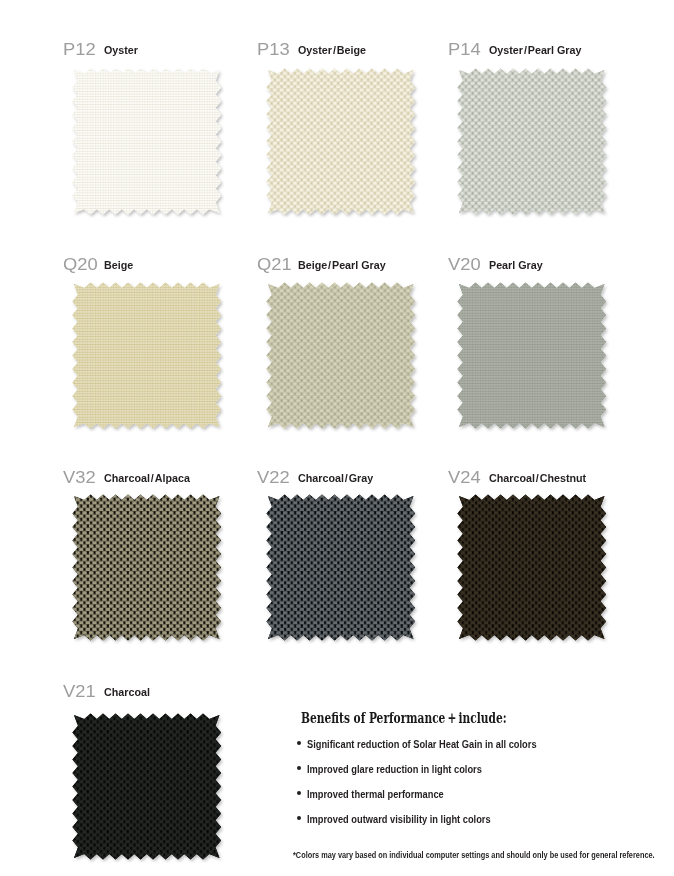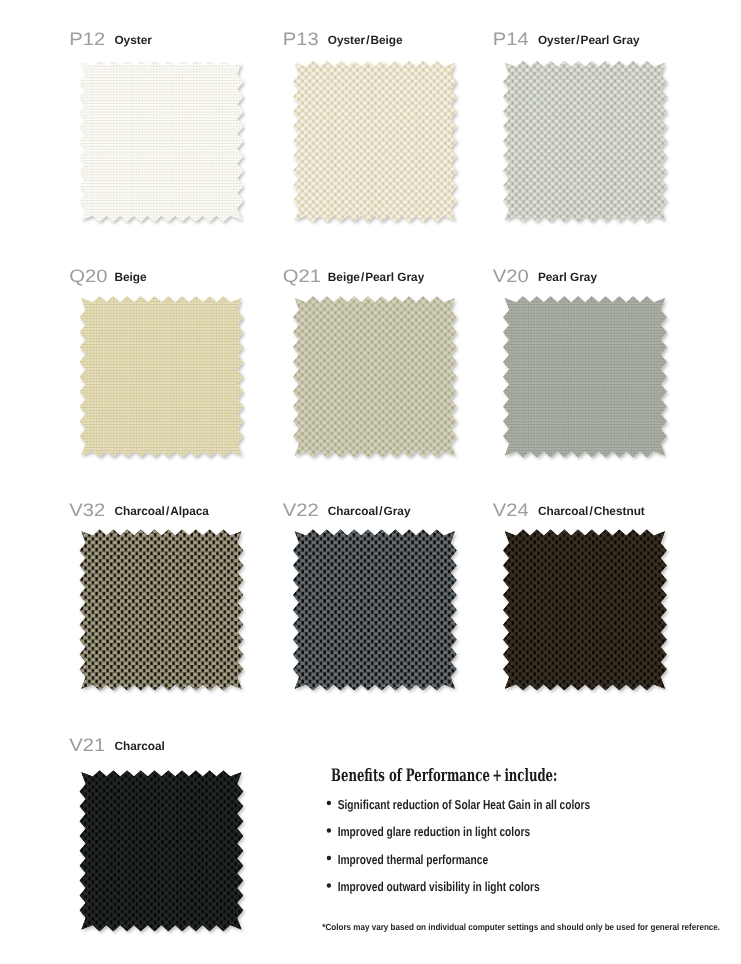--- a/index.html
+++ b/index.html
@@ -1,19 +1,19 @@
 <!DOCTYPE html>
 <html><head>
 <meta charset="utf-8">
 <title>Performance+ Fabric Color Chart</title>
 <style>
   html,body{margin:0;padding:0;}
   body{width:674px;height:876px;background:#ffffff;position:relative;overflow:hidden;
        font-family:"Liberation Sans", sans-serif;}
-  #chart{position:absolute;left:0;top:0;width:674px;height:676px;}
+  #chart{position:absolute;left:0;top:13px;width:674px;height:676px;}
   .code{position:absolute;font-size:16.4px;line-height:0;color:#9d9d9d;font-weight:400;
         transform-origin:left center;white-space:nowrap;}
   .name{position:absolute;font-size:10.9px;line-height:0;color:#231f20;font-weight:bold;
         transform-origin:left center;white-space:nowrap;}
   .sw{position:absolute;}
   .bhead{position:absolute;font-family:"DejaVu Serif Condensed","DejaVu Serif", serif;font-weight:bold;
          font-size:15.6px;line-height:0;color:#1a1a1a;white-space:nowrap;
          transform-origin:left center;}
   .bitem{position:absolute;font-size:11.8px;line-height:0;color:#231f20;font-weight:bold;
          white-space:nowrap;transform-origin:left center;}

